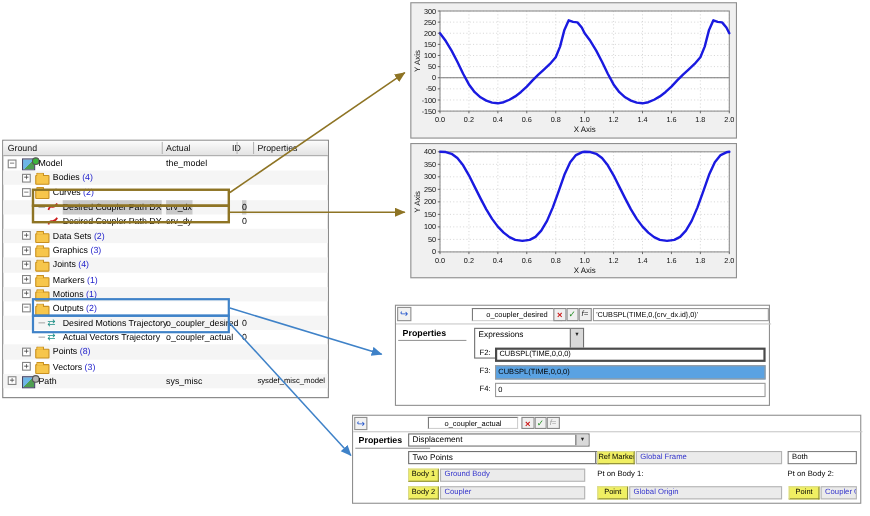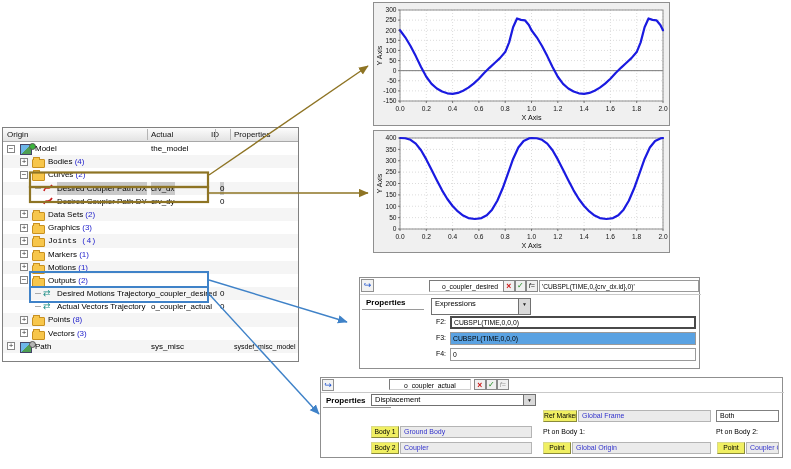--- a/index.html
+++ b/index.html
@@ -72,21 +72,21 @@
 
   #connector-overlay{position:absolute;left:0;top:0;width:791px;height:469px;pointer-events:none;z-index:40;}
 </style>
 </head>
 <body>
 
 <div id="app">
 
   <div id="tree-panel">
     <div id="tree-header">
-      <span class="hcell" style="left:4px">Origin</span>
+      <span class="hcell" style="left:4px">Ground</span>
       <span class="hcell" style="left:148px">Actual</span>
       <span class="hcell" style="left:208px">ID</span>
       <span class="hcell" style="left:231px">Properties</span>
       <span class="hsep" style="left:144px"></span>
       <span class="hsep" style="left:212px"></span>
       <span class="hsep" style="left:227px"></span>
     </div>
     <div id="tree-rows">
         <div class="trow">
           <span class="expb" style="left: 4px;">−</span>
@@ -129,21 +129,21 @@
           <span class="tcell" style="left: 45px;">Data Sets <span class="count">(2)</span></span>
         </div>
         <div class="trow">
           <span class="expb" style="left: 17px;">+</span>
           <span class="folder" style="left: 29px;"></span>
           <span class="tcell" style="left: 45px;">Graphics <span class="count">(3)</span></span>
         </div>
         <div class="trow alt">
           <span class="expb" style="left: 17px;">+</span>
           <span class="folder" style="left: 29px;"></span>
-          <span class="tcell" style="left: 45px; font-family: Liberation Mono, monospace;">Joints <span class="count">(4)</span></span>
+          <span class="tcell" style="left: 45px;">Joints <span class="count">(4)</span></span>
         </div>
         <div class="trow">
           <span class="expb" style="left: 17px;">+</span>
           <span class="folder" style="left: 29px;"></span>
           <span class="tcell" style="left: 45px;">Markers <span class="count">(1)</span></span>
         </div>
         <div class="trow alt">
           <span class="expb" style="left: 17px;">+</span>
           <span class="folder" style="left: 29px;"></span>
           <span class="tcell" style="left: 45px;">Motions <span class="count">(1)</span></span>
@@ -334,21 +334,21 @@
   <div id="desired-panel" class="prop-panel">
     <div class="navbtn" style="left:1px;top:1px;width:13px;height:13px">↪</div>
     <div class="namefield" style="left:69px;top:1.5px;width:82px;height:12px">o_coupler_desired</div>
     <div class="sqbtn x" style="left:143px;top:1.5px">×</div>
     <div class="sqbtn ck" style="left:154.5px;top:1.5px">✓</div>
     <div class="sqbtn fx" style="left:166px;top:1.5px">f=</div>
     <div class="exprfield" style="left:179px;top:1.5px;width:160px;height:12px">'CUBSPL(TIME,0,{crv_dx.id},0)'</div>
     <div class="topbar-rule" style="top:16px;width:341px"></div>
     <div class="props-label" style="left:6px;top:20px">Properties</div>
     <div class="props-rule" style="left:2px;top:31px;width:62px"></div>
-    <div class="dropdown" style="left:71px;top:20px;width:100px;height:17px">
+    <div class="dropdown" style="left:71px;top:20px;width:100px;height:28px">
       <span>Expressions</span>
       <span class="arrow">▼</span>
     </div>
     <div class="flabel" style="left:70px;top:40px">F2:</div>
     <div class="ffield focused" style="left:90px;top:38px;width:246px;height:13px">CUBSPL(TIME,0,0,0)</div>
     <div class="flabel" style="left:70px;top:56px">F3:</div>
     <div class="ffield selected" style="left:90px;top:54px;width:246px;height:13px">CUBSPL(TIME,0,0,0)</div>
     <div class="flabel" style="left:70px;top:72px">F4:</div>
     <div class="ffield" style="left:90px;top:70px;width:246px;height:13px">0</div>
   </div>
@@ -361,20 +361,24 @@
     <div class="sqbtn fx dis" style="left:176px;top:1px;height:11px">f=</div>
     <div class="topbar-rule" style="top:14px;width:463px"></div>
     <div class="props-label" style="left:5px;top:18px">Properties</div>
     <div class="props-rule" style="left:2px;top:29px;width:68px"></div>
 
     <div class="dropdown" style="left:50px;top:16px;width:165px;height:12px">
       <span>Displacement</span>
       <span class="arrow">▼</span>
     </div>
 
+    <div class="dropdown" style="left:50px;top:32px;width:183px;height:12px">
+      <span>Two Points</span>
+      <span class="arrow">▼</span>
+    </div>
     <div class="ybtn" style="left:222px;top:32px;width:34px;height:12px">Ref Marker</div>
     <div class="gfield" style="left:257px;top:32px;width:133px;height:12px">Global Frame</div>
     <div class="wfield" style="left:395px;top:32px;width:63px;height:12px">Both</div>
 
     <div class="ybtn" style="left:50px;top:48px;width:28px;height:12px">Body 1</div>
     <div class="gfield" style="left:79px;top:48px;width:132px;height:12px">Ground Body</div>
     <div class="plabel" style="left:222px;top:50px">Pt on Body 1:</div>
     <div class="plabel" style="left:395px;top:50px">Pt on Body 2:</div>
 
     <div class="ybtn" style="left:50px;top:64px;width:28px;height:12px">Body 2</div>

